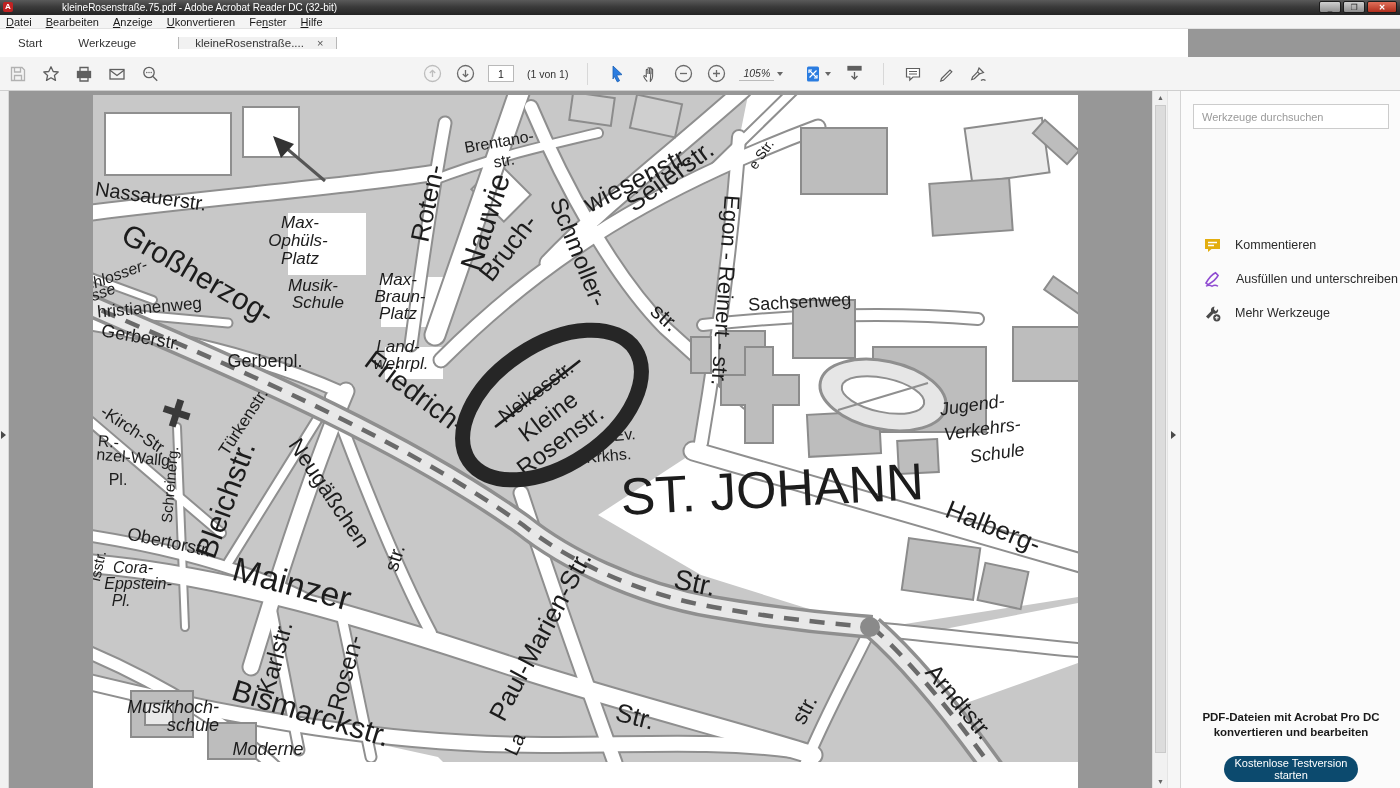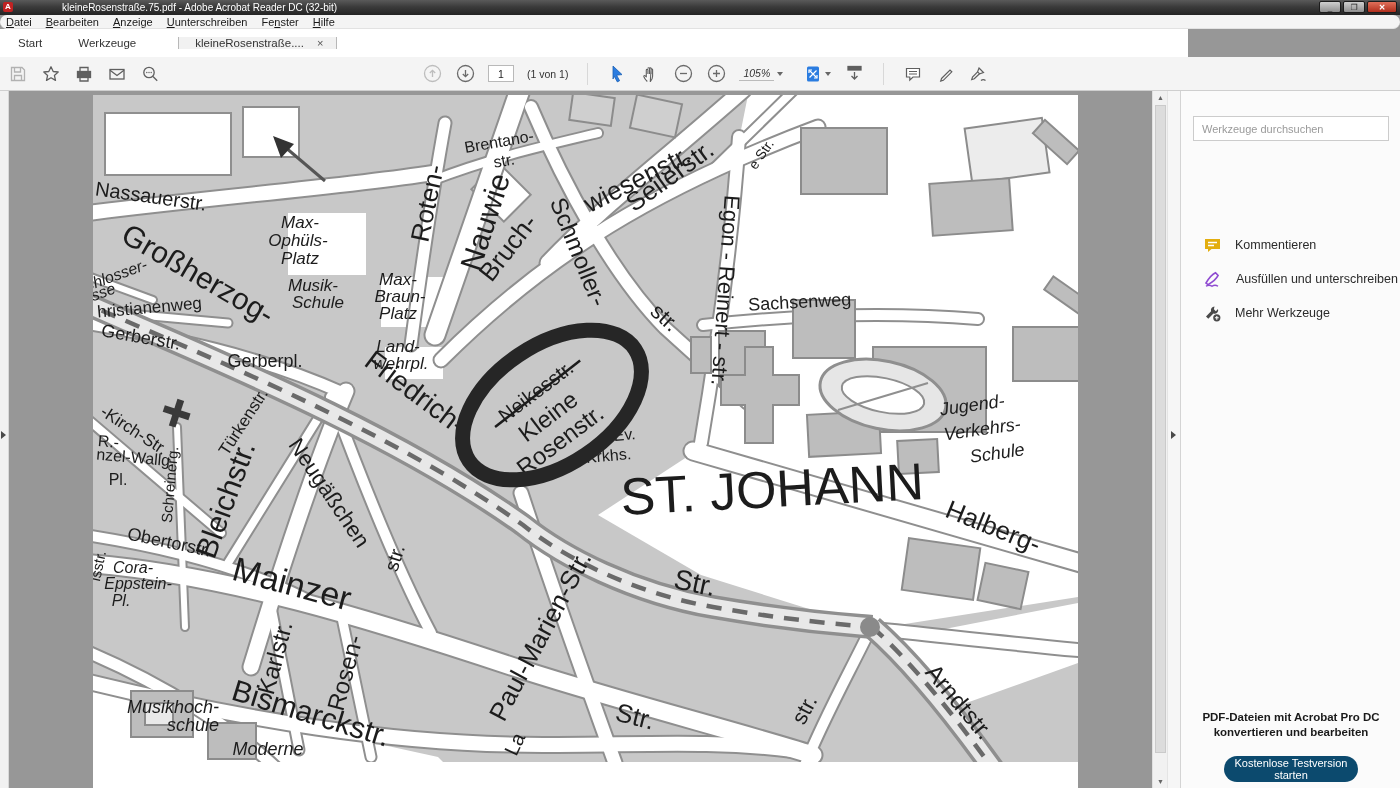--- a/index.html
+++ b/index.html
@@ -13,21 +13,21 @@
   #titlebar .title-text { position:absolute; left:18px; top:2px; white-space:nowrap;padding-left:44px; }
   .win-btns { position:absolute; right:3px; top:1px; display:flex; gap:2px; }
   .win-btn { width:22px; height:12px; border:1px solid #1c1c1c; border-radius:2px;
     background:linear-gradient(#cfcfcf,#8f8f8f); position:relative; }
   .win-btn.close { width:30px; background:linear-gradient(#e0705a,#b02e1c); }
   .win-btn .glyph { position:absolute; left:0; right:0; top:0; bottom:0; color:#222; font-size:8px; line-height:11px; text-align:center; }
   .win-btn.close .glyph { color:#fff; font-weight:bold; }
 
   
   #menubar { position:absolute; left:0; top:15px; width:1400px; height:14px; background:#f4f4f4; border-bottom:1px solid #e2e2e2;
-    display:flex; align-items:center; font-size:11px; color:#1a1a1a; padding-left:6px; gap:14px;border-radius:7px; }
+    display:flex; align-items:center; font-size:11px; color:#1a1a1a; padding-left:6px; gap:14px; }
   .menu-item { white-space:nowrap; cursor:default; }
   .menu-item .key { text-decoration:underline; }
 
   
   #tabbar { position:absolute; left:0; top:29px; width:1188px; height:28px; background:#ffffff; font-size:11.5px; color:#333;
     display:flex; align-items:center; }
   .tab { display:flex; align-items:center; padding:0 18px; cursor:default; }
   .tab.doc { background:#f1f1f1; border-left:1px solid #b8b8b8; border-right:1px solid #b8b8b8; margin-left:24px;
     padding:0 10px 0 16px; gap:10px; }
   .tab-close { color:#555; font-size:11px; padding:0 3px; }
@@ -53,21 +53,21 @@
   #scrollbar .up, #scrollbar .dn { position:absolute; left:4px; font-size:7px; color:#666; }
   #scrollbar .up { top:3px; } #scrollbar .dn { bottom:3px; }
 
   #panel-divider { position:absolute; left:1167px; top:91px; width:13px; height:697px; background:#f6f6f6; border-left:1px solid #e4e4e4; }
   #panel-divider .arr { position:absolute; left:3px; top:340px; width:0; height:0;
     border-top:4px solid transparent; border-bottom:4px solid transparent; border-left:5px solid #4a4a4a; }
 
   
   #tools-panel { position:absolute; left:1180px; top:91px; width:220px; height:697px; background:#fbfbfb; border-left:1px solid #d4d4d4; }
   #tool-search { position:absolute; left:12px; top:13px; width:196px; height:25px; background:#fff; border:1px solid #ccc;
-    font-size:11px; color:#333; padding:0 8px; font-family:"Liberation Sans",sans-serif;margin-top:12px; }
+    font-size:11px; color:#333; padding:0 8px; font-family:"Liberation Sans",sans-serif; }
   #tool-search::placeholder { color:#9a9a9a; }
   .tool-item { position:absolute; left:22px; display:flex; align-items:center; gap:13px; font-size:12.5px; color:#2b2b2b; cursor:default; }
   #promo { position:absolute; left:0; bottom:48px; width:220px; text-align:center; font-size:11.5px; font-weight:bold; color:#1a1a1a; line-height:15px; }
   #cta-btn { position:absolute; left:43px; bottom:-42px; width:134px; height:26px; border-radius:13px; background:#0c4a6e; border:none;
     color:#fff; font-size:11px; font-family:"Liberation Sans",sans-serif; }
 
   
   .map-label { fill:#1c1c1c; font-family:"Liberation Sans",sans-serif; }
   .map-label.i { font-style:italic; }
 </style>
@@ -87,21 +87,21 @@
     <div class="win-btn close">
         <div class="glyph">✕</div>
       </div>
   </div>
 </div>
 
 <div id="menubar">
   <span class="menu-item"><span></span><span class="key">D</span><span>atei</span></span>
   <span class="menu-item"><span></span><span class="key">B</span><span>earbeiten</span></span>
   <span class="menu-item"><span></span><span class="key">A</span><span>nzeige</span></span>
-  <span class="menu-item"><span></span><span class="key">U</span><span>unterschreiben</span></span>
+  <span class="menu-item"><span></span><span class="key">U</span><span>konvertieren</span></span>
   <span class="menu-item"><span>Fe</span><span class="key">n</span><span>ster</span></span>
   <span class="menu-item"><span></span><span class="key">H</span><span>ilfe</span></span>
 </div>
 
 <div id="tabbar">
   <div class="tab">Start</div>
   <div class="tab">Werkzeuge</div>
   <div class="tab doc">
     <span>kleineRosenstraße....</span>
     <span class="tab-close">×</span>

